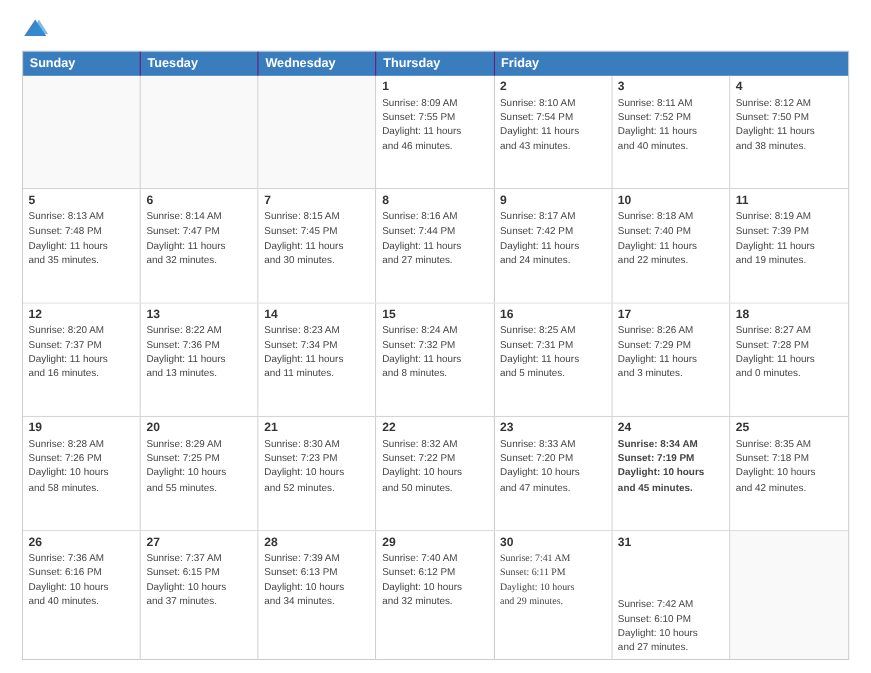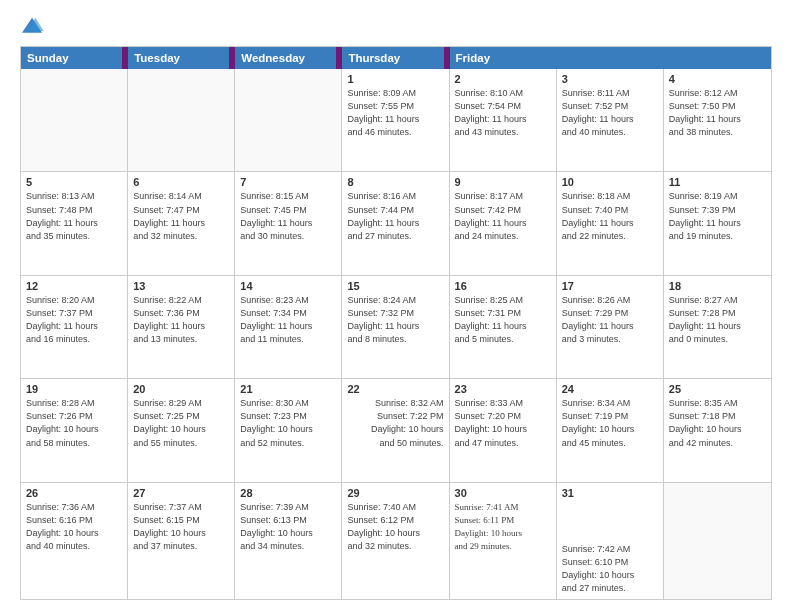--- a/index.html
+++ b/index.html
@@ -55,21 +55,21 @@
     .cal-header-row {
       display: grid;
       grid-template-columns: repeat(7, 1fr);
       background: #3a7dbf;
     }
     .cal-header-cell {
       color: #fff;
       font-size: 11.5px;
       font-weight: bold;
       padding: 5px 6px;
-      border-right: 6px solid #701a75;
+      border-right: 1px solid #701a75;
       text-align: left;
     }
     .cal-header-cell:last-child { border-right: none; }
     .cal-body {
       flex: 1;
       display: flex;
       flex-direction: column;
     }
     .cal-row {
       display: grid;
@@ -283,35 +283,35 @@
           </div>
           <div class="cal-cell">
             <span class="day-number">21</span>
             <div class="cell-info" style="white-space: pre-line;">Sunrise: 8:30 AM
 Sunset: 7:23 PM
 Daylight: 10 hours
 and 52 minutes.</div>
           </div>
           <div class="cal-cell">
             <span class="day-number">22</span>
-            <div class="cell-info" style="white-space: pre-line; text-align: right;">Sunrise: 8:32 AM
+            <div class="cell-info" style="white-space: pre-line;">Sunrise: 8:32 AM
 Sunset: 7:22 PM
 Daylight: 10 hours
 and 50 minutes.</div>
           </div>
           <div class="cal-cell">
             <span class="day-number">23</span>
             <div class="cell-info" style="white-space: pre-line;">Sunrise: 8:33 AM
 Sunset: 7:20 PM
 Daylight: 10 hours
 and 47 minutes.</div>
           </div>
           <div class="cal-cell">
             <span class="day-number">24</span>
-            <div class="cell-info" style="white-space: pre-line;">Sunrise: 8:34 AM
+            <div class="cell-info" style="white-space: pre-line; font-weight: bold;">Sunrise: 8:34 AM
 Sunset: 7:19 PM
 Daylight: 10 hours
 and 45 minutes.</div>
           </div>
           <div class="cal-cell">
             <span class="day-number">25</span>
             <div class="cell-info" style="white-space: pre-line;">Sunrise: 8:35 AM
 Sunset: 7:18 PM
 Daylight: 10 hours
 and 42 minutes.</div>

